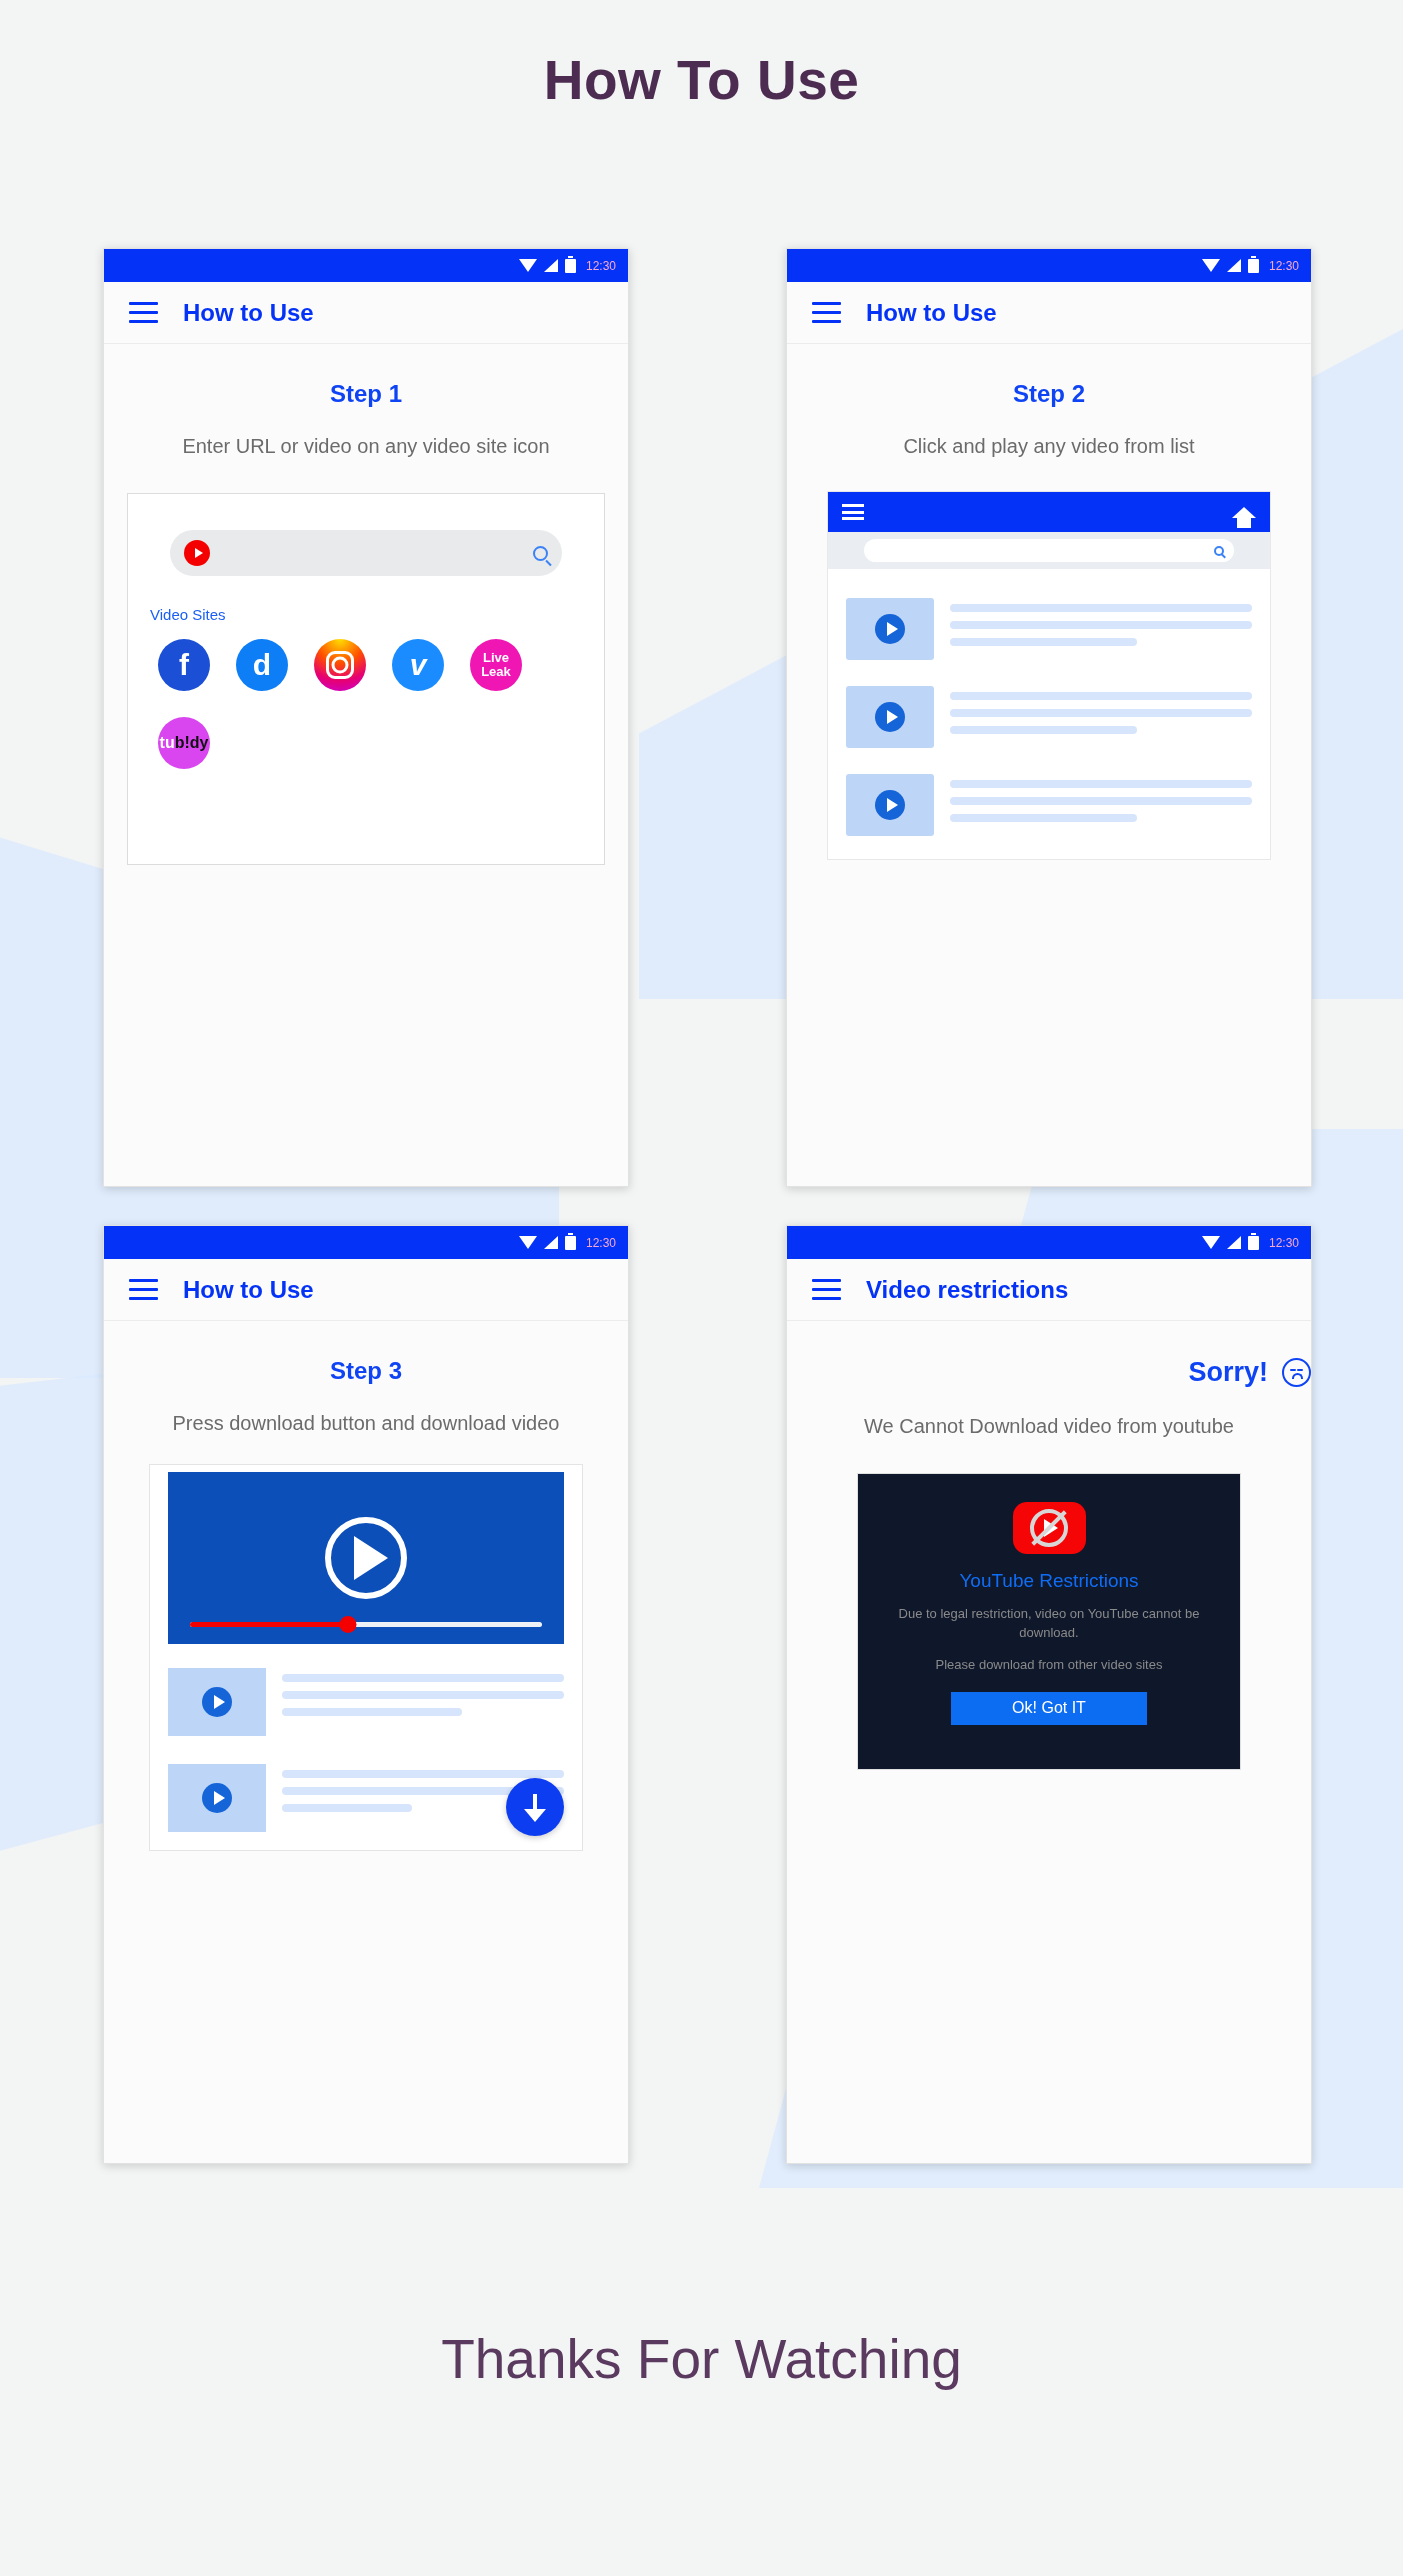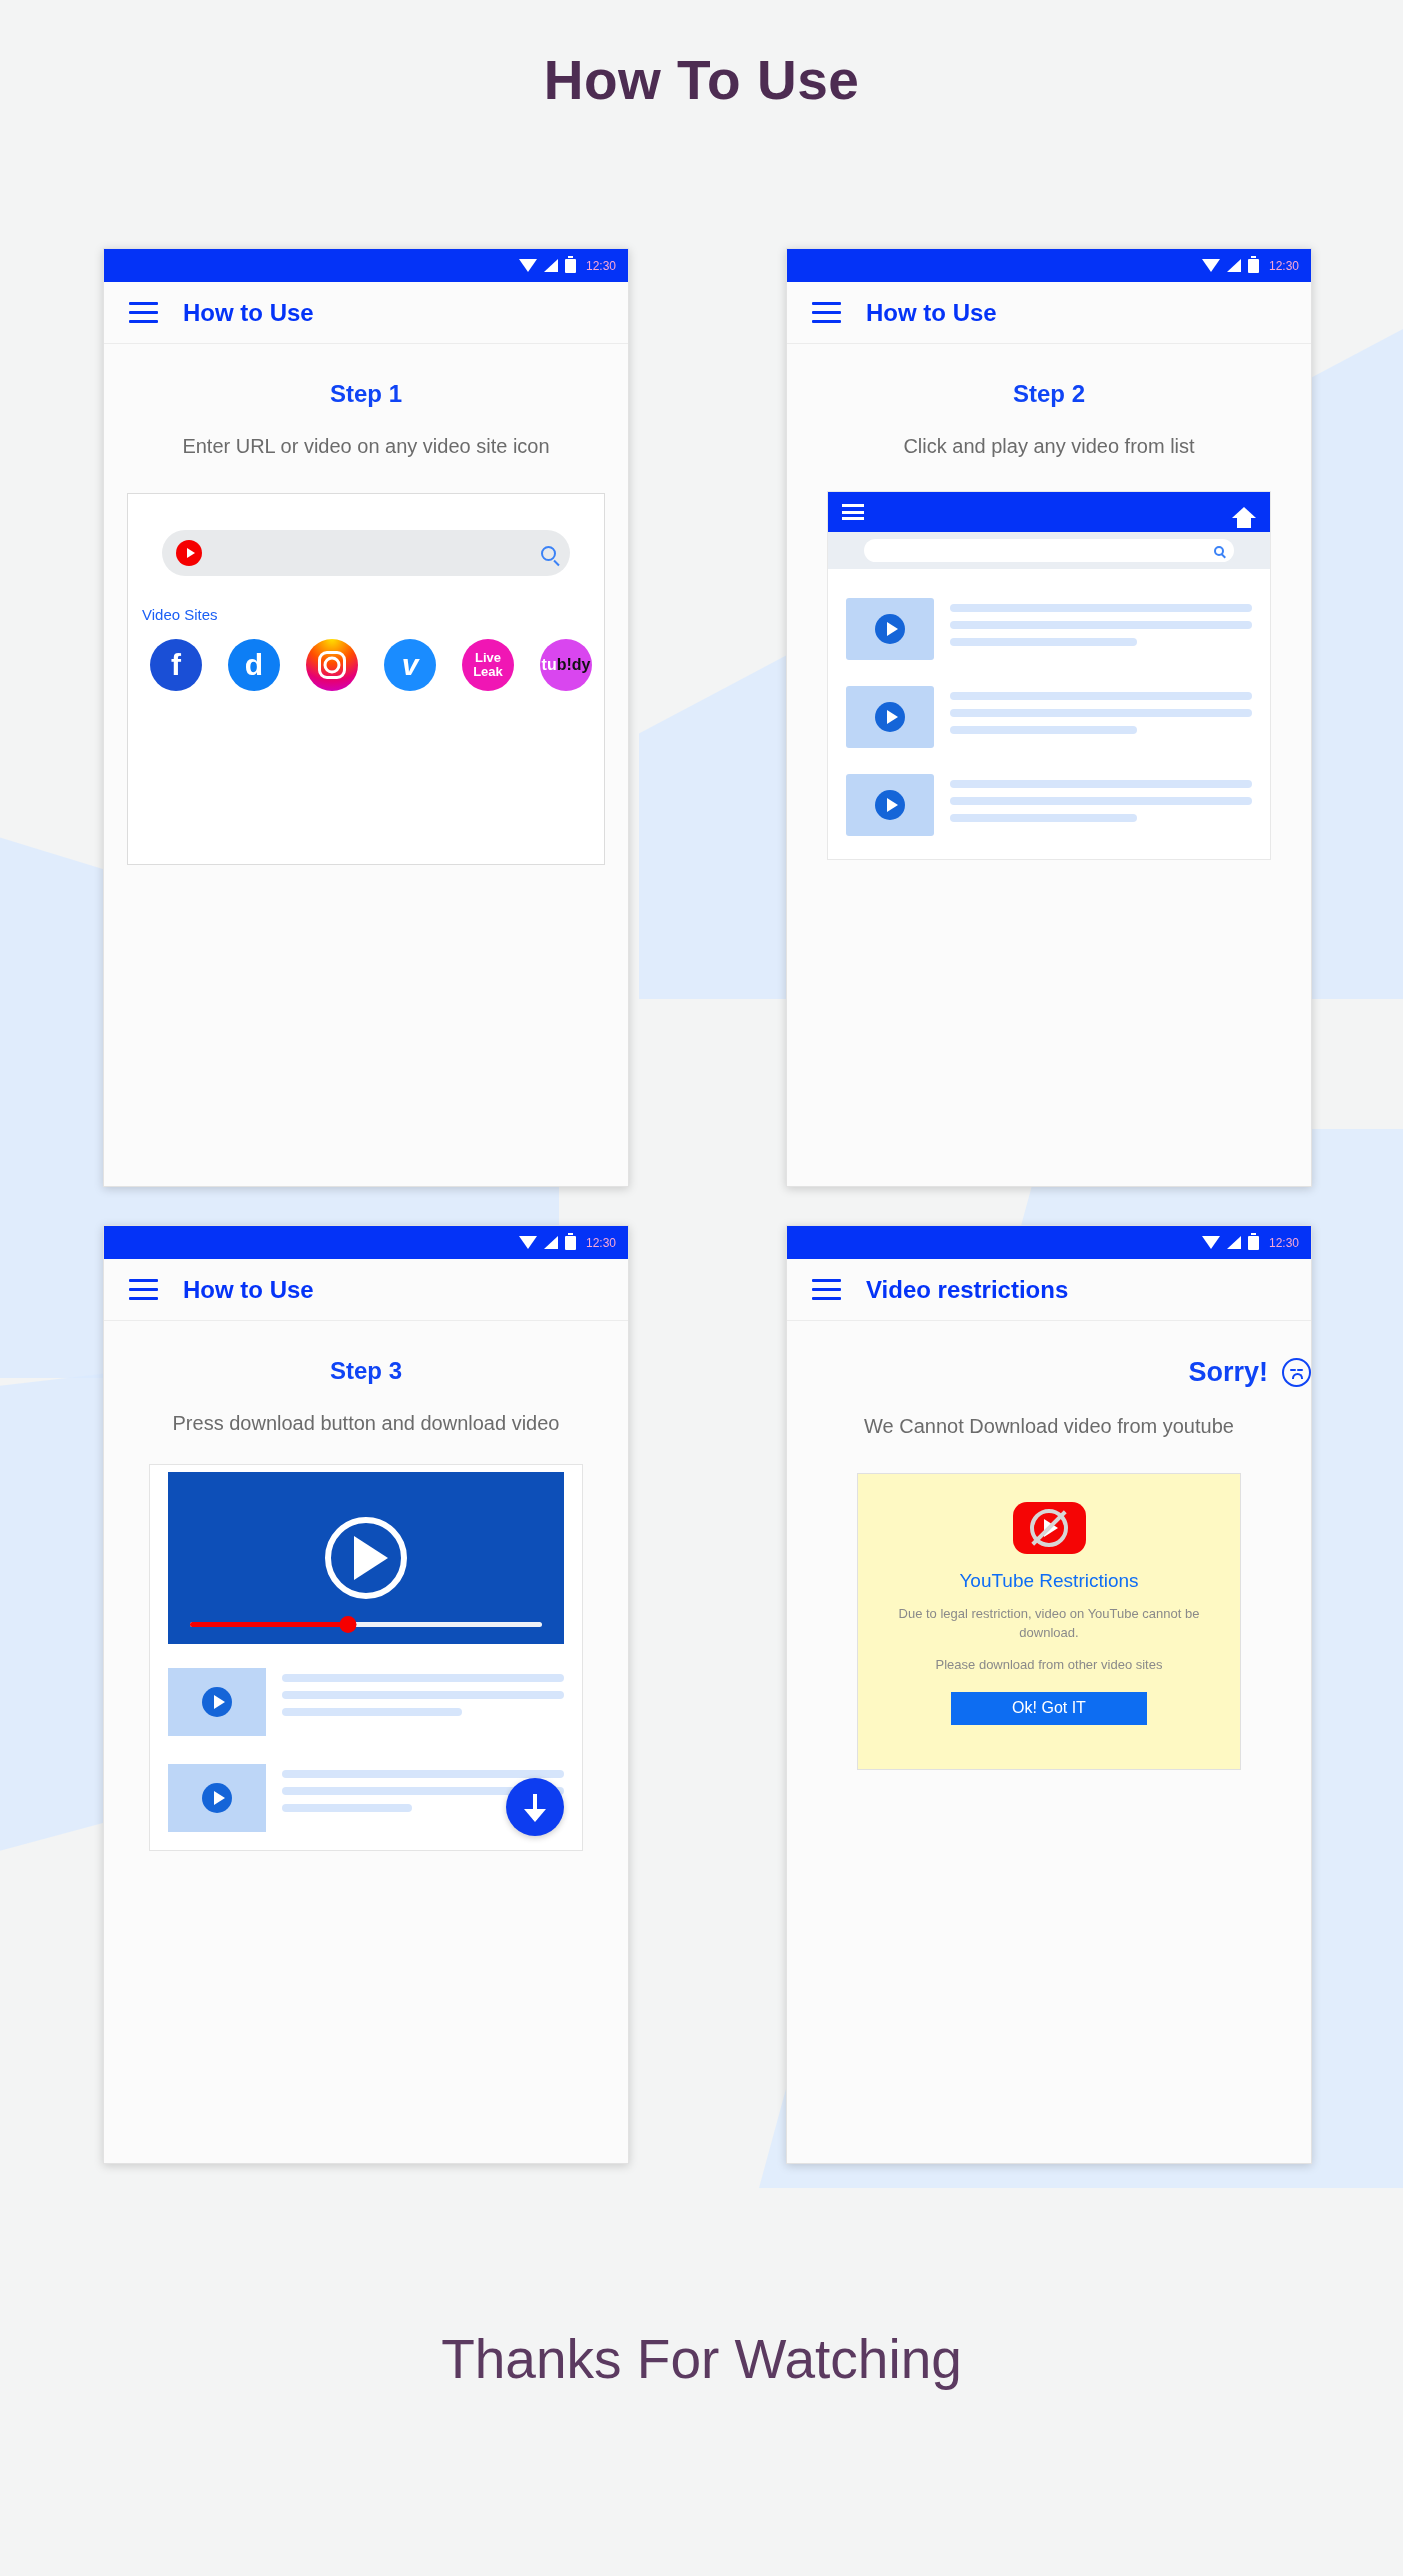--- a/index.html
+++ b/index.html
@@ -68,21 +68,21 @@
   .appbar-title { color: #0433f7; font-size: 24px; font-weight: bold; }
 
   .step-title { text-align: center; color: #0f44f5; font-size: 24px;
                 font-weight: bold; margin-top: 36px; }
   .step-desc { text-align: center; color: #6b6b6b; font-size: 20px;
                margin-top: 24px; line-height: 1.45; padding: 0 26px; }
 
   
   .browser-card {
     margin: 32px 23px 0 23px; border: 1px solid #dcdcdc; background: #fff;
-    height: 372px; padding: 26px 12px;
+    height: 372px; padding: 26px 20px;
   }
   .fake-search {
     height: 46px; background: #e8eaec; border-radius: 23px;
     margin: 10px 22px 0 22px; display: flex; align-items: center;
     padding: 0 14px; justify-content: space-between;
   }
   .yt-dot { width: 26px; height: 26px; border-radius: 50%; background: #f50000;
             display: flex; align-items: center; justify-content: center; }
   .yt-dot i { width: 0; height: 0; border-left: 8px solid #fff;
               border-top: 5px solid transparent; border-bottom: 5px solid transparent; margin-left: 3px; }
@@ -158,21 +158,21 @@
                     border-top: 13px solid #fff; }
 
   
   .sorry-row { display: flex; align-items: center; justify-content: flex-end; gap: 14px; margin-top: 36px; }
   .sorry-text { color: #0f44f5; font-size: 27px; font-weight: bold; }
   .sad { width: 29px; height: 29px; border-radius: 50%; border: 2px solid #0f44f5; position: relative; }
   .sad .eye { position: absolute; top: 9px; width: 6px; height: 2px; background: #0f44f5; border-radius: 2px; }
   .sad .eye.l { left: 6px; } .sad .eye.r { right: 6px; }
   .sad .mouth { position: absolute; left: 8px; bottom: 6px; width: 11px; height: 6px;
                 border: 2px solid #0f44f5; border-bottom: none; border-radius: 8px 8px 0 0; }
-  .dialog { margin: 32px 70px 0 70px; border: 1px solid #e0e0e0; background: #fef9c3;
+  .dialog { margin: 32px 70px 0 70px; border: 1px solid #e0e0e0; background: #0f172a;
             padding: 22px 20px 26px 20px; text-align: center; }
   .yt-badge { width: 73px; height: 52px; background: #f50505; border-radius: 14px;
               margin: 6px auto 0 auto; display: flex; align-items: center; justify-content: center; position: relative; }
   .yt-badge .circle { width: 38px; height: 38px; border-radius: 50%; border: 4px solid #d7d7d7;
                       display: flex; align-items: center; justify-content: center; position: relative; }
   .yt-badge .circle i { width:0; height:0; border-left: 14px solid #fff;
                         border-top: 9px solid transparent; border-bottom: 9px solid transparent; margin-left: 4px; }
   .yt-badge .slash { position: absolute; width: 46px; height: 4px; background: #d7d7d7;
                      transform: rotate(-45deg); }
   .dlg-title { color: #0f6df5; font-size: 19px; font-weight: normal; margin-top: 16px; }

